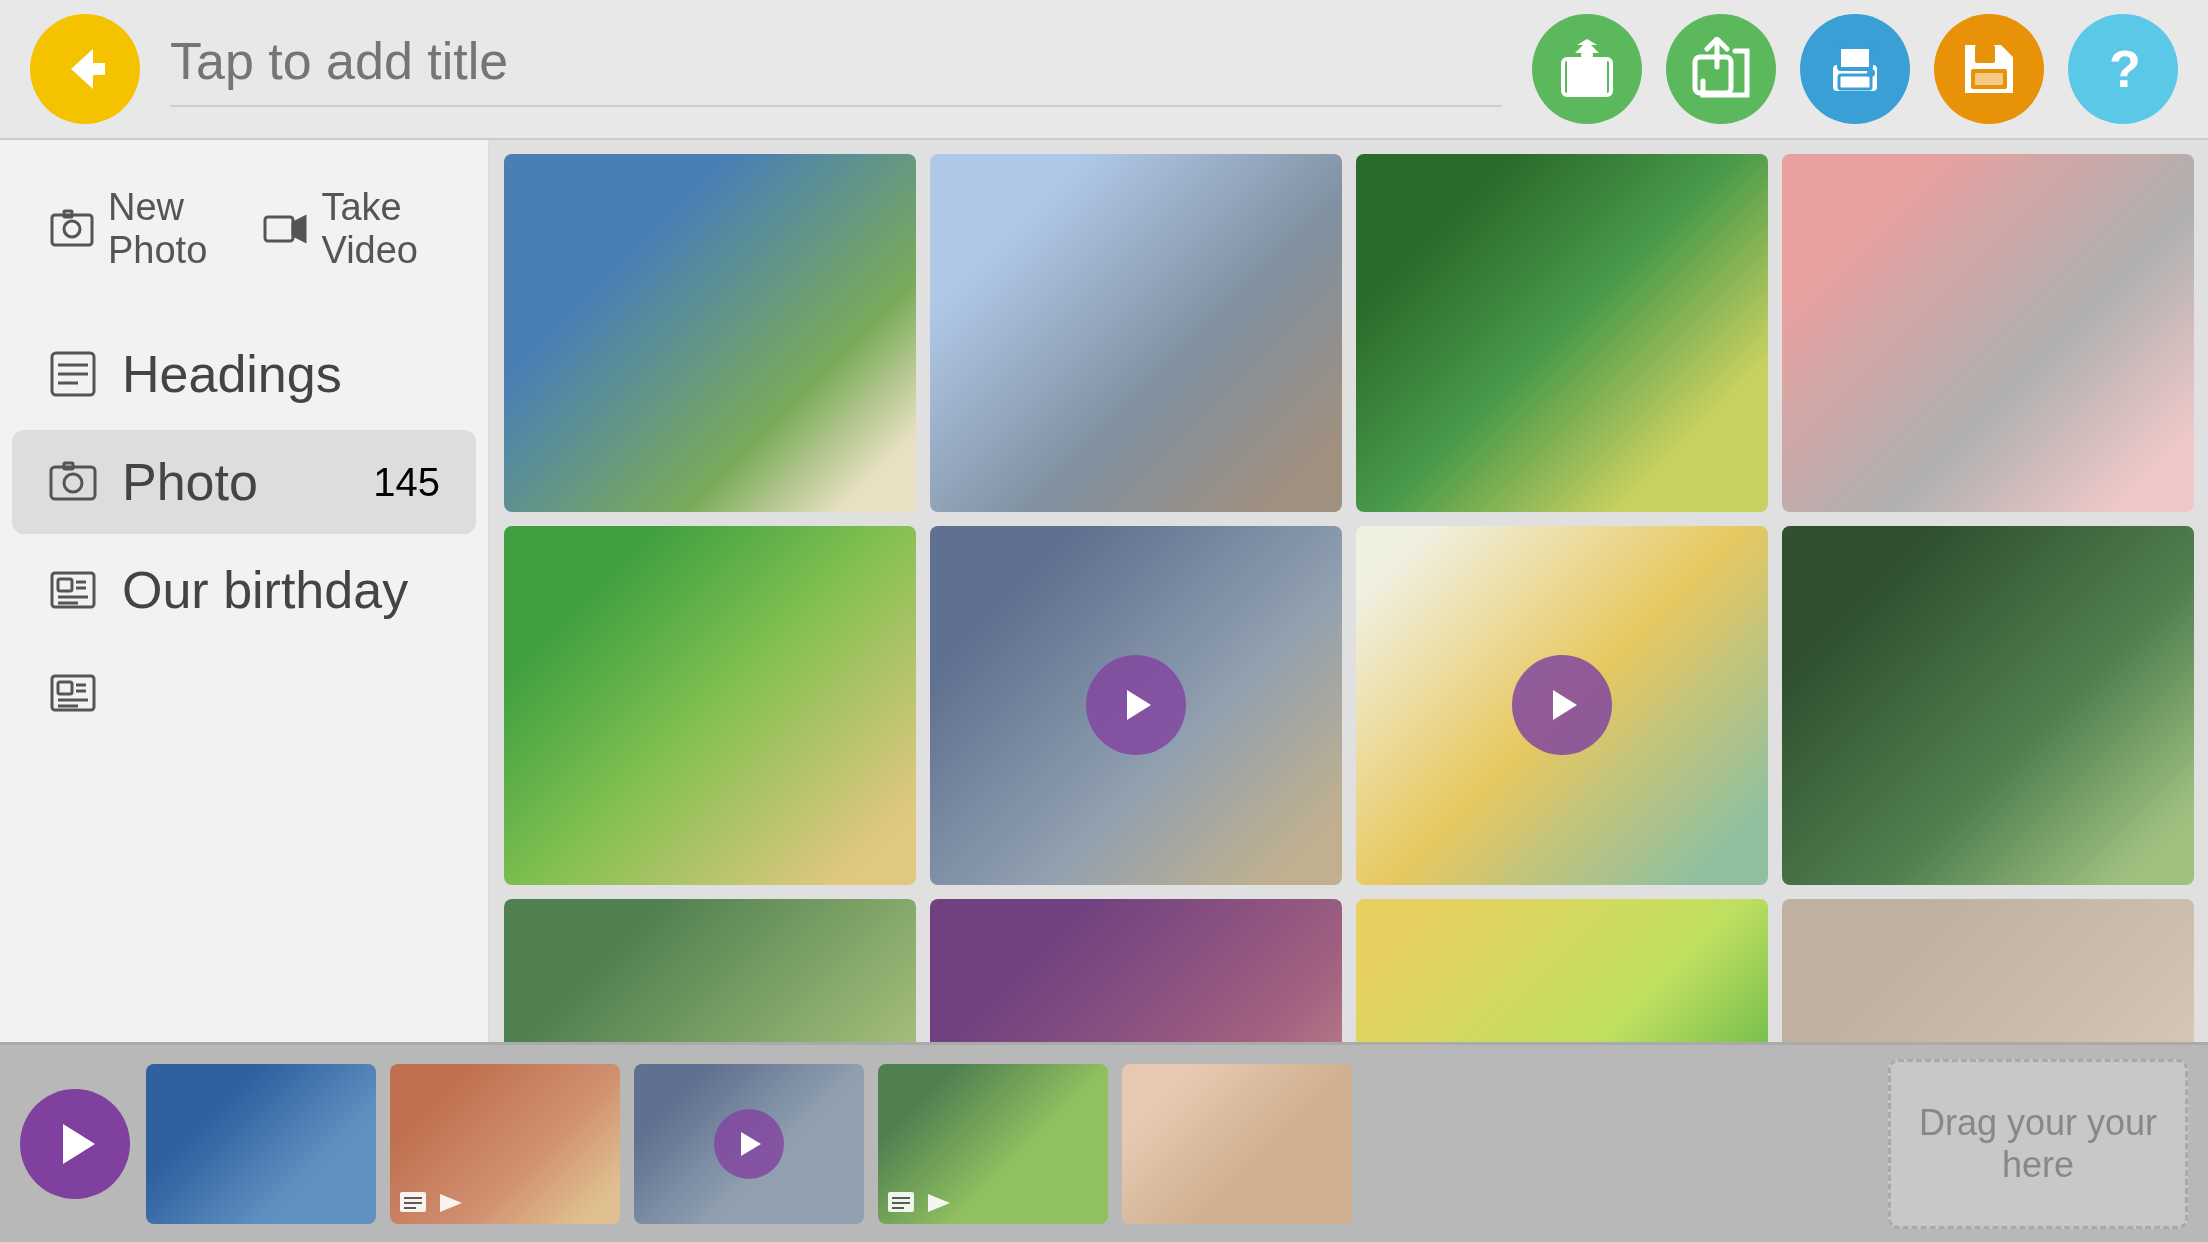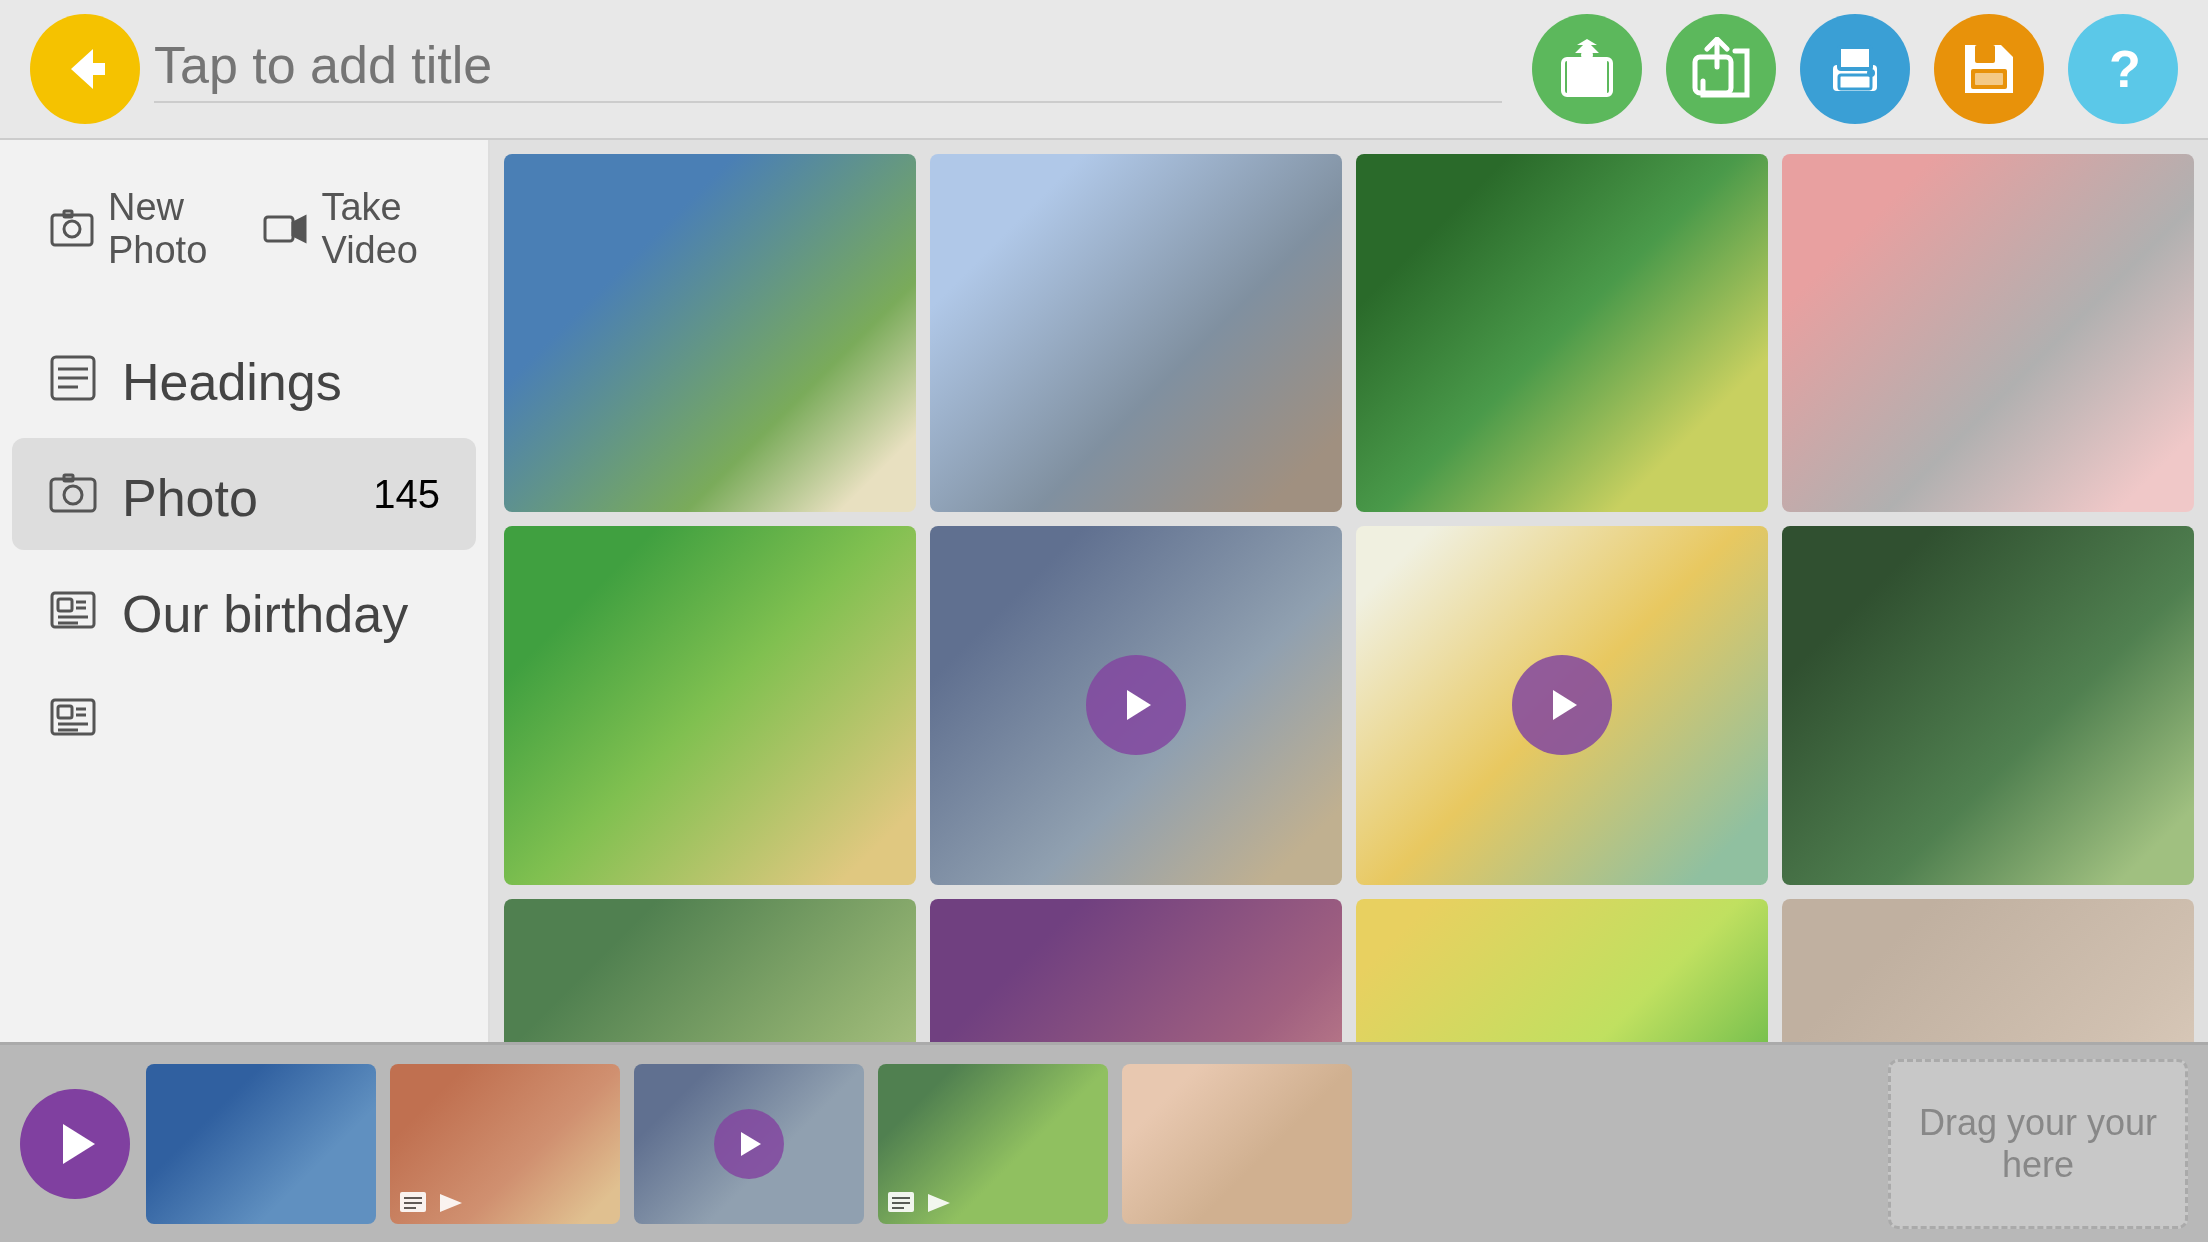--- a/index.html
+++ b/index.html
@@ -27,28 +27,28 @@
       border-radius: 50%;
       display: flex;
       align-items: center;
       justify-content: center;
       flex-shrink: 0;
       cursor: pointer;
     }
     .back-btn svg { width: 60px; height: 60px; }
     .title-input {
       flex: 1;
-      margin-left: 14px;
+      margin-left: 30px;
       font-size: 52px;
       color: #aaa;
       background: transparent;
       border: none;
       border-bottom: 2px solid #ccc;
       outline: none;
-      padding-bottom: 6px;
+      padding-bottom: 14px;
     }
     .header-actions {
       display: flex;
       gap: 24px;
       margin-left: 30px;
     }
     .header-btn {
       width: 110px;
       height: 110px;
       border-radius: 50%;
@@ -101,21 +101,21 @@
       font-size: 52px;
       color: #444;
       cursor: pointer;
       border-radius: 12px;
       margin: 4px 12px;
     }
     .sidebar-item.active {
       background: #ddd;
     }
     .sidebar-item svg { width: 50px; height: 50px; flex-shrink: 0; }
-    .sidebar-item-label { flex: 1; margin-top: 8px; }
+    .sidebar-item-label { flex: 1; }
     .sidebar-item-count {
       font-size: 40px;
       color: #000000;
     }
 
     
     .photo-grid-area {
       flex: 1;
       background: #e0e0e0;
       overflow-y: auto;

